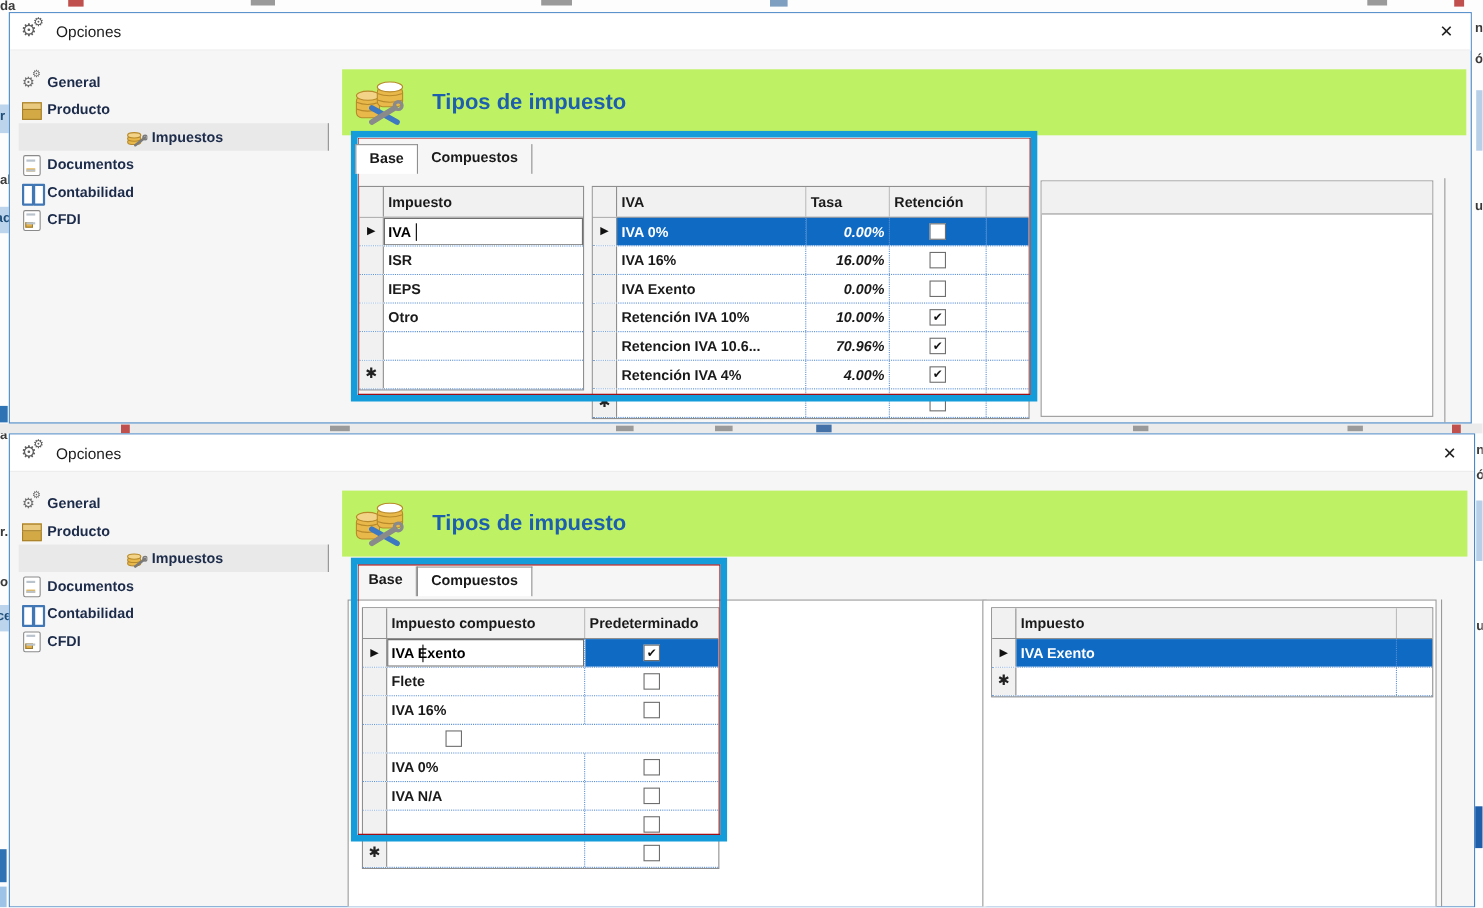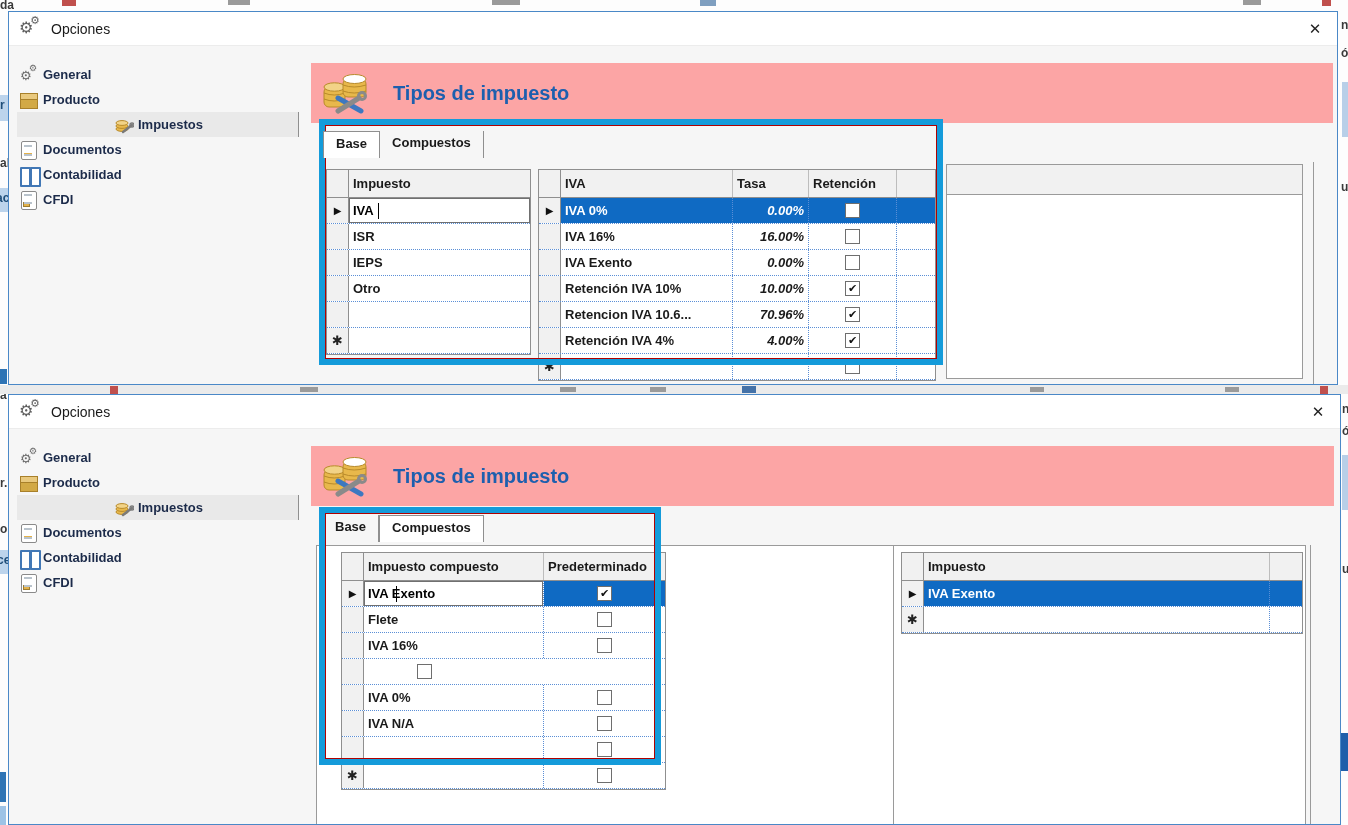--- a/index.html
+++ b/index.html
@@ -50,21 +50,21 @@
   .ic-bind::after { content:""; position:absolute; left:11px; top:1px; width:7px; height:16px;
                     background:#fff; border:2px solid #4177b5; border-radius:1px; }
   .ic-cfdi::before { content:""; position:absolute; left:2px; top:0; width:14px; height:17px;
                      background:#fff; border:1px solid #8a8a8a; border-radius:2px; }
   .ic-cfdi::after { content:""; position:absolute; left:5px; top:3px; width:8px; height:6px;
                     border-top:2px solid #b9c3cc; border-bottom:2px solid #b9c3cc; }
   .ic-cfdi .bar { position:absolute; left:4px; top:11px; width:7px; height:5px; background:#e5b24a;
                   border:1px solid #9c7c30; }
 
   
-  .band { position:absolute; height:60px; background:#fca5a5; display:flex; align-items:center; }
+  .band { position:absolute; height:60px; background:#bef264; display:flex; align-items:center; }
   .band-title { font-size:20px; font-weight:bold; color:#1d5fae; margin-left:24px; }
   .band-ic { margin-left:10px; width:48px; height:42px; }
 
   
   .tabs { position:absolute; display:flex; height:27px; z-index:45; }
   .tab { padding:4px 12px 0 12px; font-size:13px; font-weight:bold; color:#1a1a1a;
          border-right:1px solid #8f8f8f; cursor:pointer; }
   .tab.active { background:#fff; border:1px solid #8f8f8f; border-bottom:none; }
 
   
@@ -425,21 +425,21 @@
 
     <div class="panel" style="left:307px;top:150px;width:581px;height:281px"></div>
     <div class="panel" style="left:884px;top:150px;width:413px;height:281px"></div>
     <div class="vline" style="left:1301px;top:150px;height:281px"></div>
 
     <div class="tabs" style="left:314px;top:120px">
       <div class="tab">Base</div>
       <div class="tab active">Compuestos</div>
     </div>
 
-    <div class="grid" style="left:332px;top:157px;width:325px">
+    <div class="grid" style="left:320px;top:157px;width:325px">
       <div class="g-row g-head">
         <div class="sel"></div>
         <div class="cell" style="width:180px">Impuesto compuesto</div>
         <div class="cell" style="width:121px">Predeterminado</div>
       </div>
       <div class="g-row">
         <div class="sel">
             <span class="arrowglyph">▶</span>
           </div>
         <div class="cell editing" style="width:180px">

